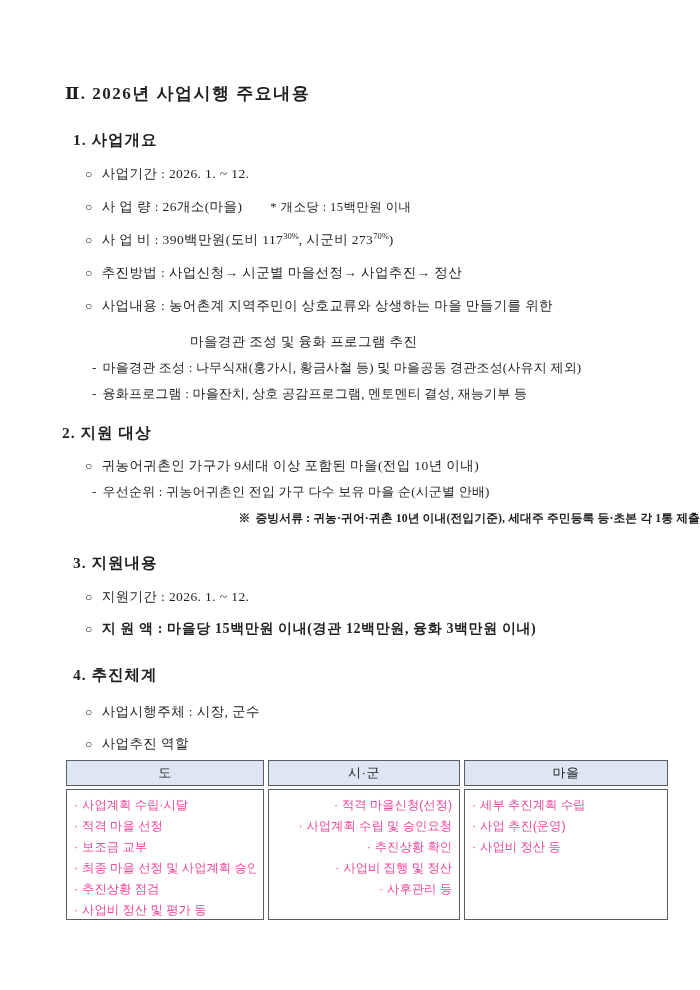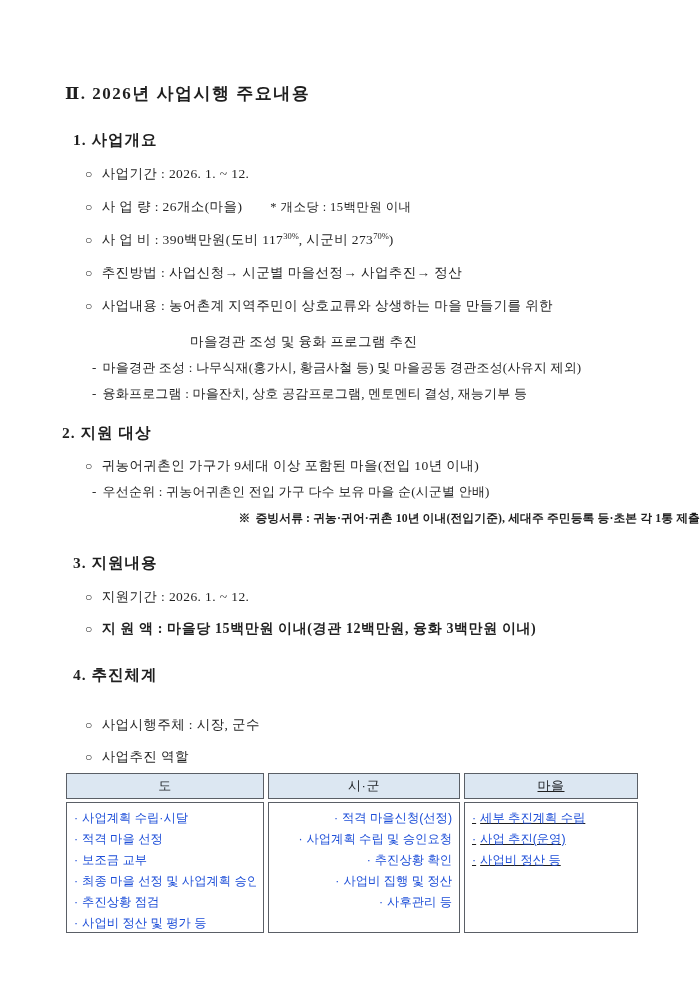--- a/index.html
+++ b/index.html
@@ -61,40 +61,40 @@
   
   .role-table{
     display:flex;
     margin:8px 0 0 66px;
     gap:4px;
     font-family:"Liberation Sans","DejaVu Sans",sans-serif;
   }
   .role-col{display:flex;flex-direction:column;}
   .role-col.c1{width:198px;}
   .role-col.c2{width:192px;text-align:right;}
-  .role-col.c3{width:174px;text-decoration:underline;}
+  .role-col.c3{width:204px;}
   .t-head{
     box-sizing:border-box;
     border:1px solid #5a5f66;
     background:#dce7f2;
     height:26px;
     display:flex;align-items:center;justify-content:center;
     font-size:13px;color:#202428;
     margin-bottom:3px;
     letter-spacing:0.5px;
   }
   .t-body{
     box-sizing:border-box;
     border:1px solid #5a5f66;
     background:#ffffff;
     height:131px;
     padding:5px 7px;
   }
   .t-item{
-    font-size:12.3px;line-height:21px;color:#1d4ed8;
+    font-size:12.3px;line-height:21px;color:#ec4899;
     white-space:nowrap;overflow:hidden;
   }
   .t-item .dot{margin-right:4px;}
 </style>
 </head>
 <body>
 
 <div class="page">
 
   <h1 class="doc-title">Ⅱ. 2026년 사업시행 주요내용</h1>
@@ -145,21 +145,21 @@
 
   <div class="b-line">
     <span class="bullet">○</span><span>지원기간 : 2026. 1. ~ 12.</span>
   </div>
   <div class="b-line" style="margin-top:16px;">
     <span class="bullet">○</span><span class="bold-line">지 원 액 : 마을당 15백만원 이내(경관 12백만원, 융화 3백만원 이내)</span>
   </div>
 
   <h2 class="sec" id="sec4-h">4. 추진체계</h2>
 
-  <div class="b-line" style="margin-top:33px;">
+  <div class="b-line" style="margin-top:20px;">
     <span class="bullet">○</span><span>사업시행주체 : 시장, 군수</span>
   </div>
   <div class="b-line" style="margin-top:16px;">
     <span class="bullet">○</span><span>사업추진 역할</span>
   </div>
 
   <div class="role-table">
 
     <div class="role-col c1">
       <div class="t-head">도</div>

